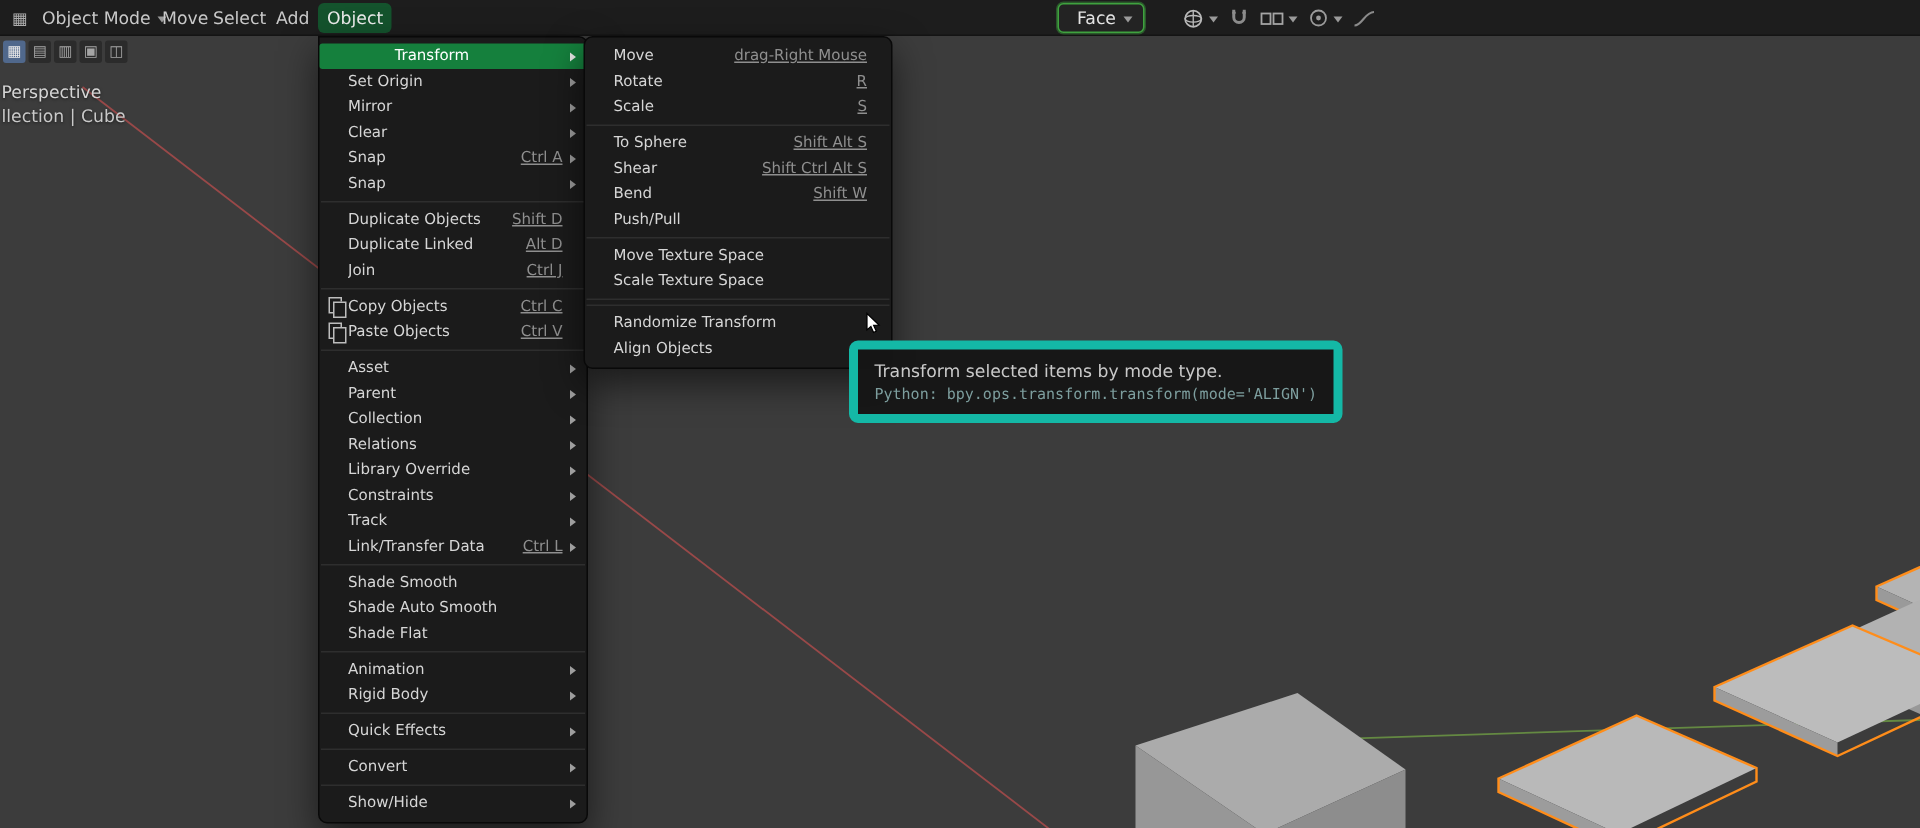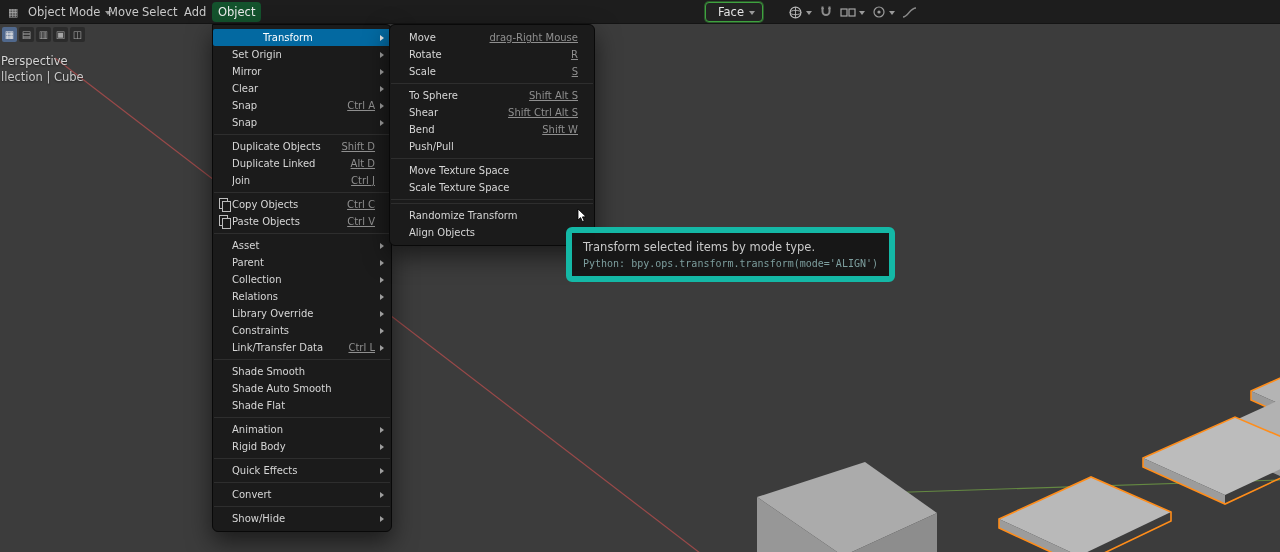--- a/index.html
+++ b/index.html
@@ -64,21 +64,21 @@
                width:7px; height:9px; border:1px solid #bdbdbd; }
   .menu-item.has-icon .mi-icon::after  { content:''; position:absolute; left:4px; top:3px;
                width:7px; height:9px; border:1px solid #bdbdbd; background:#1b1b1b; }
   .mi-label { flex:1 1 auto; white-space:nowrap; overflow:hidden; }
   .mi-shortcut { flex:0 0 auto; margin-left:18px; color:#8f8f8f; font-size:10px; white-space:nowrap;text-decoration:underline; }
   .mi-arrow { flex:0 0 auto; width:0; height:0; margin-left:5px;
               border-left:4px solid #9e9e9e;
               border-top:3.5px solid transparent; border-bottom:3.5px solid transparent;
               visibility:hidden; }
   .menu-item.has-sub .mi-arrow { visibility:visible; }
-  .menu-item.hl { background:#0369a1; color:#ffffff;padding-left:36px; }
+  .menu-item.hl { background:#15803d; color:#ffffff;padding-left:36px; }
   .menu-item.hl .mi-shortcut { color:#dbe4f2; }
   .menu-item.hl .mi-arrow { border-left-color:#eaeaea; }
   .menu-sep { height:1px; margin:3px 1px; background:#2e2e2e; }
 
   
   #tooltip { position:absolute; left:566px; top:227px; z-index:30;
              background:rgba(22,22,22,.97); border:6px solid #14b8a6; border-radius:6px;
              padding:7px 11px; white-space:nowrap; }
   .tt-title  { font-size:11.5px; color:#c9c9c9; margin-bottom:4px; }
   .tt-python { font-family:"DejaVu Sans Mono","Liberation Mono",monospace;
@@ -308,20 +308,26 @@
       <span class="mi-arrow"></span>
     </div>
     <div class="menu-item has-sub">
       <span class="mi-icon"></span>
       <span class="mi-label">Constraints</span>
       <span class="mi-shortcut"></span>
       <span class="mi-arrow"></span>
     </div>
     <div class="menu-item has-sub">
       <span class="mi-icon"></span>
+      <span class="mi-label">Track</span>
+      <span class="mi-shortcut"></span>
+      <span class="mi-arrow"></span>
+    </div>
+    <div class="menu-item has-sub">
+      <span class="mi-icon"></span>
       <span class="mi-label">Link/Transfer Data</span>
       <span class="mi-shortcut">Ctrl L</span>
       <span class="mi-arrow"></span>
     </div>
     <div class="menu-sep"></div>
     <div class="menu-item">
       <span class="mi-icon"></span>
       <span class="mi-label">Shade Smooth</span>
       <span class="mi-shortcut"></span>
       <span class="mi-arrow"></span>

